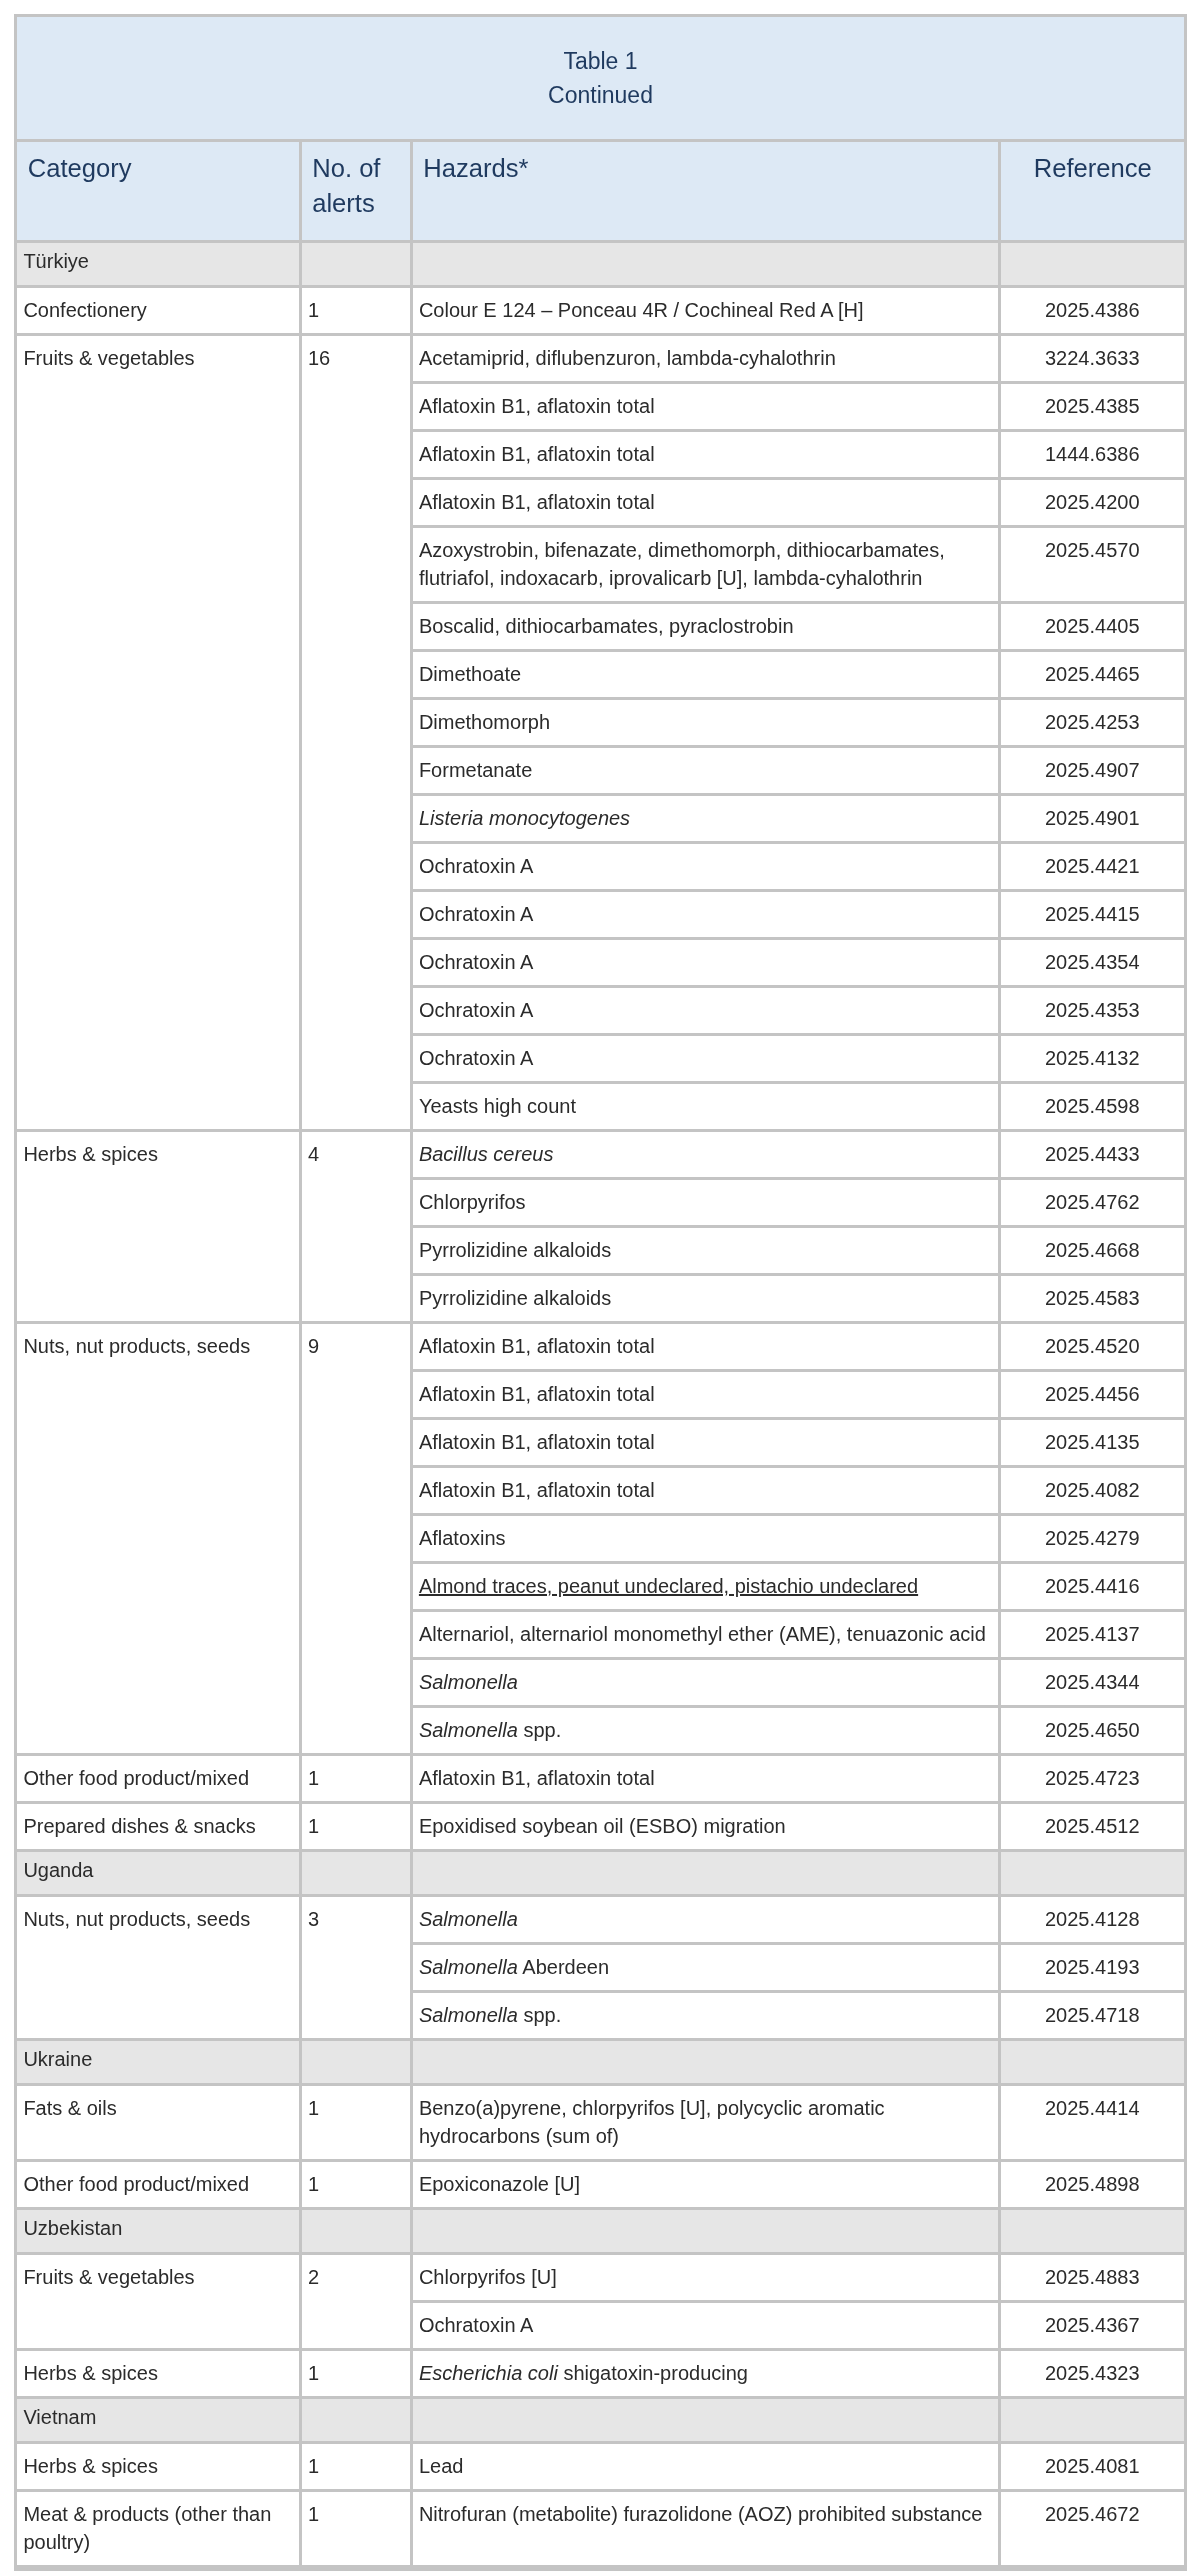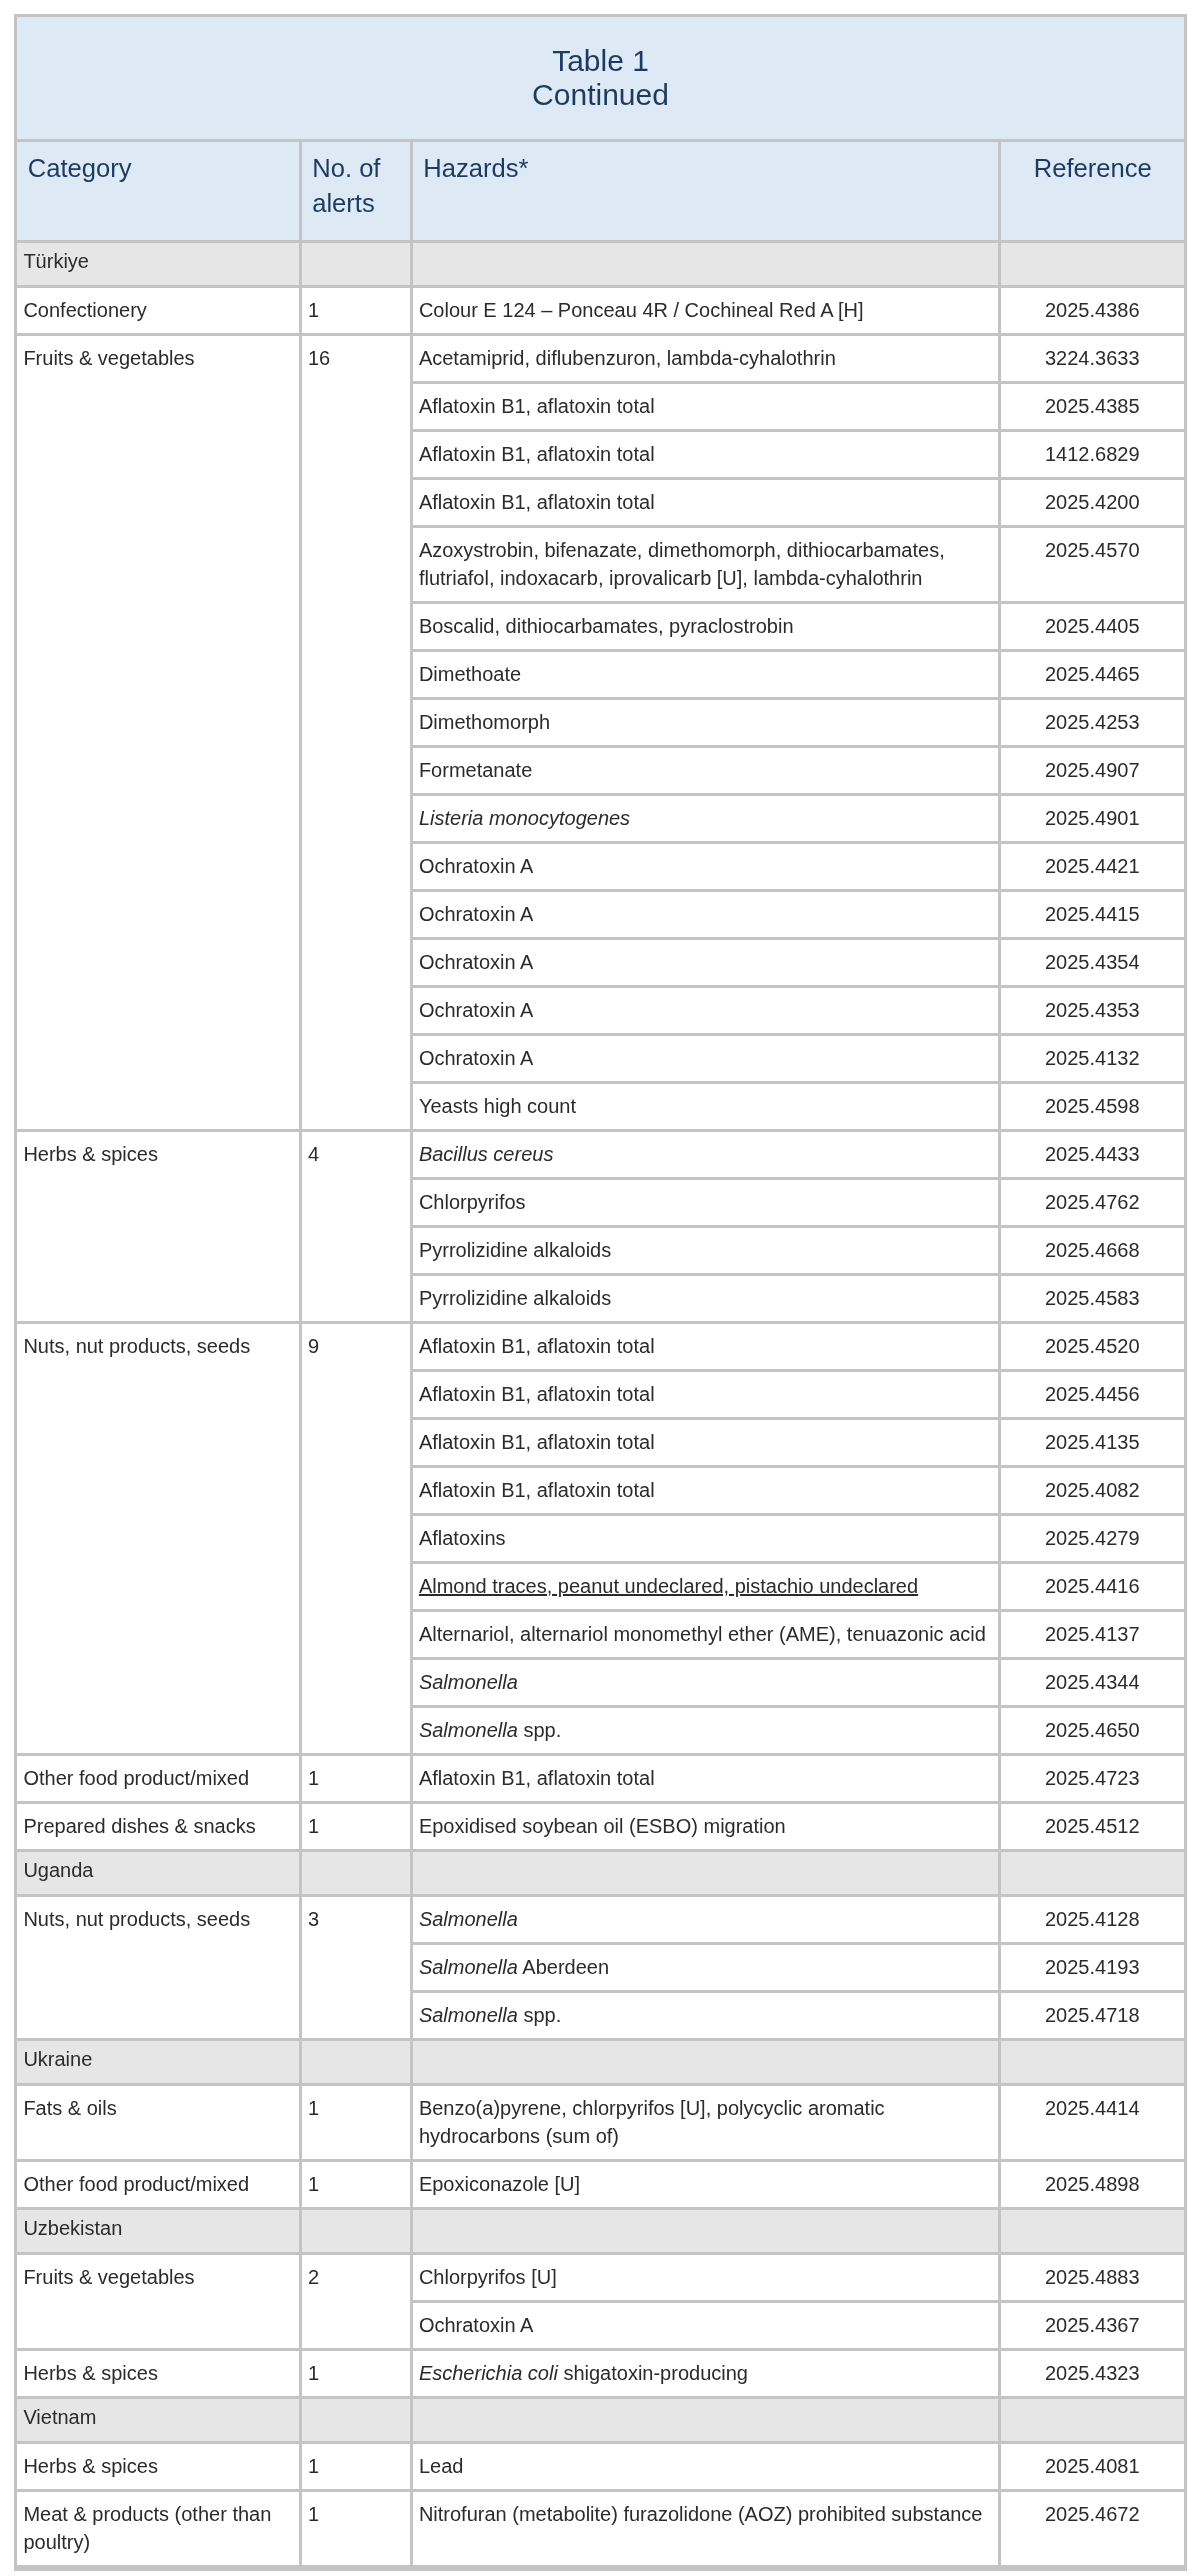--- a/index.html
+++ b/index.html
@@ -4,21 +4,21 @@
 <style>
   html, body { margin: 0; padding: 0; background: #ffffff; }
   body { width: 1202px; height: 2576px; position: relative; font-family: "Liberation Sans", "DejaVu Sans", sans-serif; }
   .wrap { position: absolute; left: 14px; top: 14px; width: 1173px; border: 3.2px solid #c4c4c4; background: #ffffff; box-sizing: border-box; }
   table { border-collapse: collapse; width: 100%; table-layout: fixed; }
   col.c1 { width: 283px; }
   col.c2 { width: 111px; }
   col.c3 { width: 588px; }
   col.c4 { width: auto; }
   td, th { border: 3.2px solid #c4c4c4; vertical-align: top; box-sizing: border-box; }
-  .title-cell { background: #dde9f5; height: 123px; text-align: center; vertical-align: middle; color: #1f3a5f; font-size: 30px; line-height: 34px; font-weight: normal; border-top: none; border-left: none; border-right: none; }
+  .title-cell { background: #dde9f5; height: 123px; text-align: center; vertical-align: middle; color: #1f3a5f; font-size: 23px; line-height: 34px; font-weight: normal; border-top: none; border-left: none; border-right: none; }
   .hdr th { background: #dde9f5; color: #1f3a5f; font-weight: normal; font-size: 25.6px; line-height: 35px; text-align: left; padding: 9.6px 9.6px 9.6px 10.7px; height: 101px; }
   .hdr th.ref { text-align: center; }
   .hdr th:first-child { border-left: none; }
   .hdr th:last-child { border-right: none; margin-top: 30px; }
   .country td { background: #e6e6e6; height: 45px; font-size: 20px; color: #2b2b2b; padding: 7.5px 6.4px; }
   .row td { background: #ffffff; font-size: 20px; line-height: 28px; color: #2b2b2b; padding: 8.5px 6.4px 8.5px 6.4px; height: 45px; }
   .row td.ref, .row td.refc { text-align: center; }
   td:first-child { border-left: none; }
   td:last-child { border-right: none; }
   .hz i { font-style: italic; }
@@ -66,21 +66,21 @@
           <td rowspan="16">16</td>
           <td class="hz"><span style="white-space: pre-wrap; margin-top: 8px;">Acetamiprid, diflubenzuron, lambda-cyhalothrin</span></td>
           <td class="ref">3224.3633</td>
         </tr>
         <tr class="row">
           <td class="hz"><span style="white-space: pre-wrap;">Aflatoxin B1, aflatoxin total</span></td>
           <td class="ref">2025.4385</td>
         </tr>
         <tr class="row">
           <td class="hz"><span style="white-space: pre-wrap;">Aflatoxin B1, aflatoxin total</span></td>
-          <td class="ref">1412.6829</td>
+          <td class="ref">1444.6386</td>
         </tr>
         <tr class="row">
           <td class="hz"><span style="white-space: pre-wrap;">Aflatoxin B1, aflatoxin total</span></td>
           <td class="ref">2025.4200</td>
         </tr>
         <tr class="row">
           <td class="hz"><span style="white-space: pre-wrap;">Azoxystrobin, bifenazate, dimethomorph, dithiocarbamates, flutriafol, indoxacarb, iprovalicarb [U], lambda-cyhalothrin</span></td>
           <td class="ref">2025.4570</td>
         </tr>
         <tr class="row">

